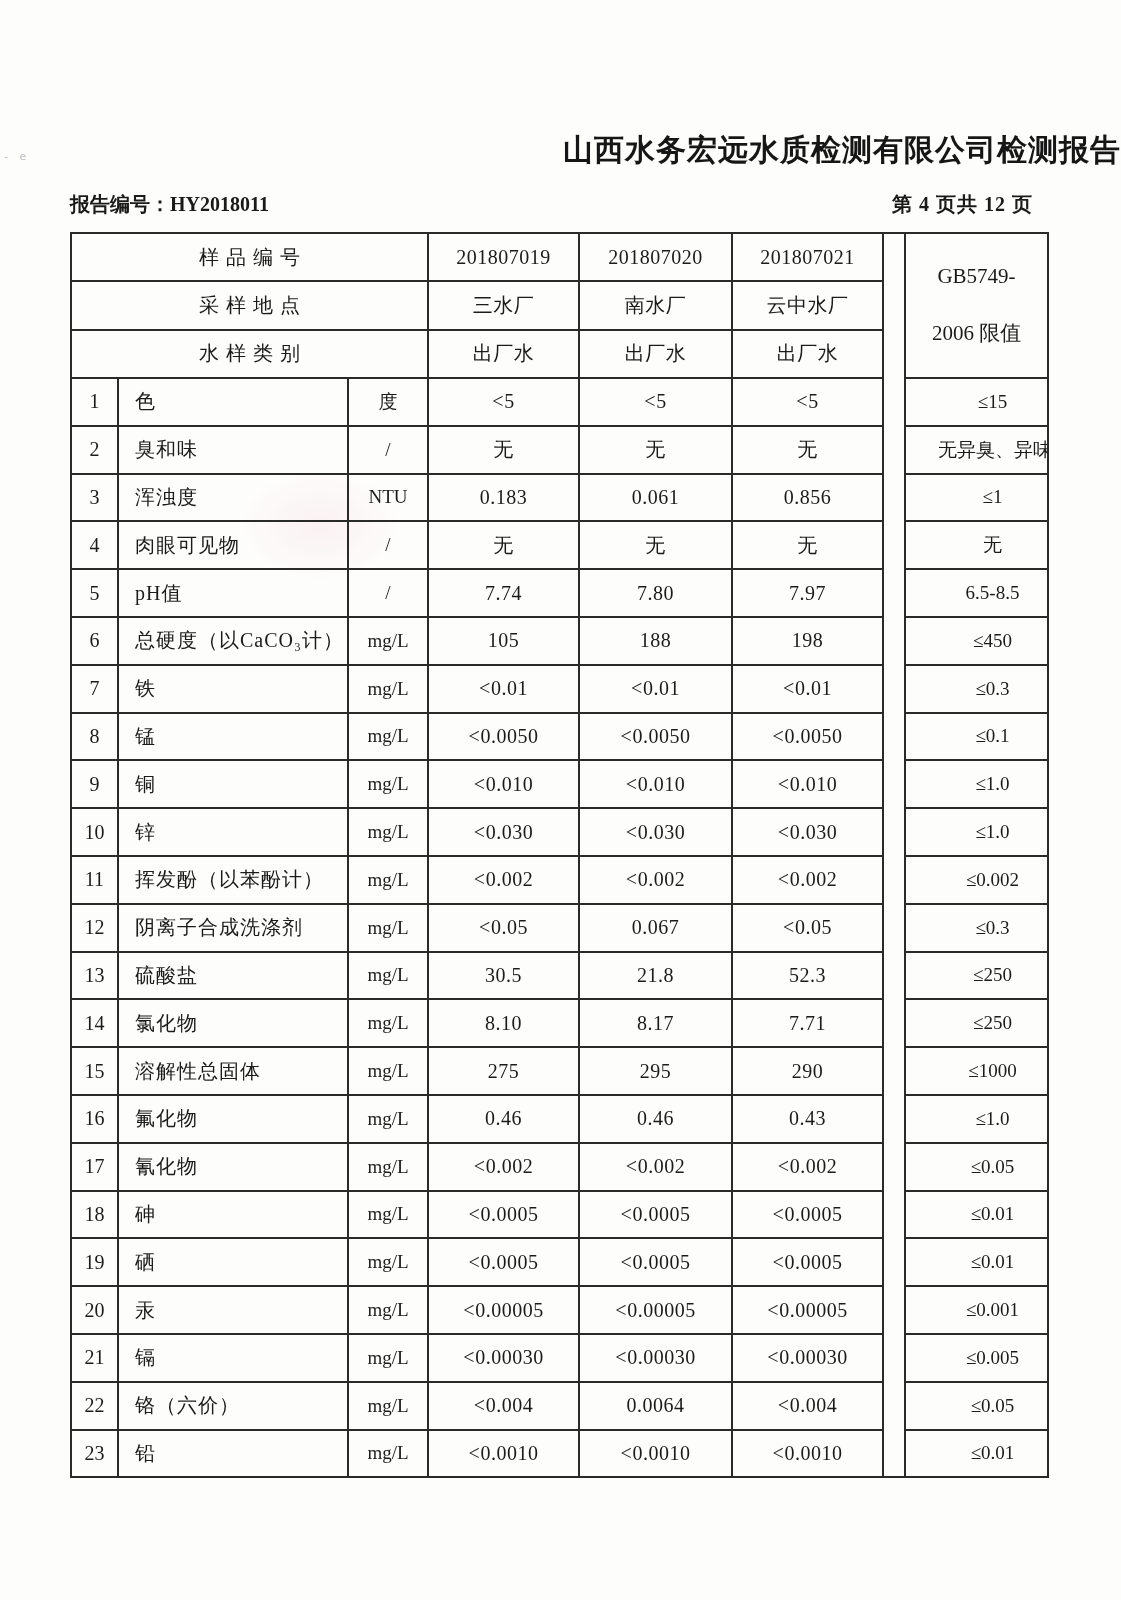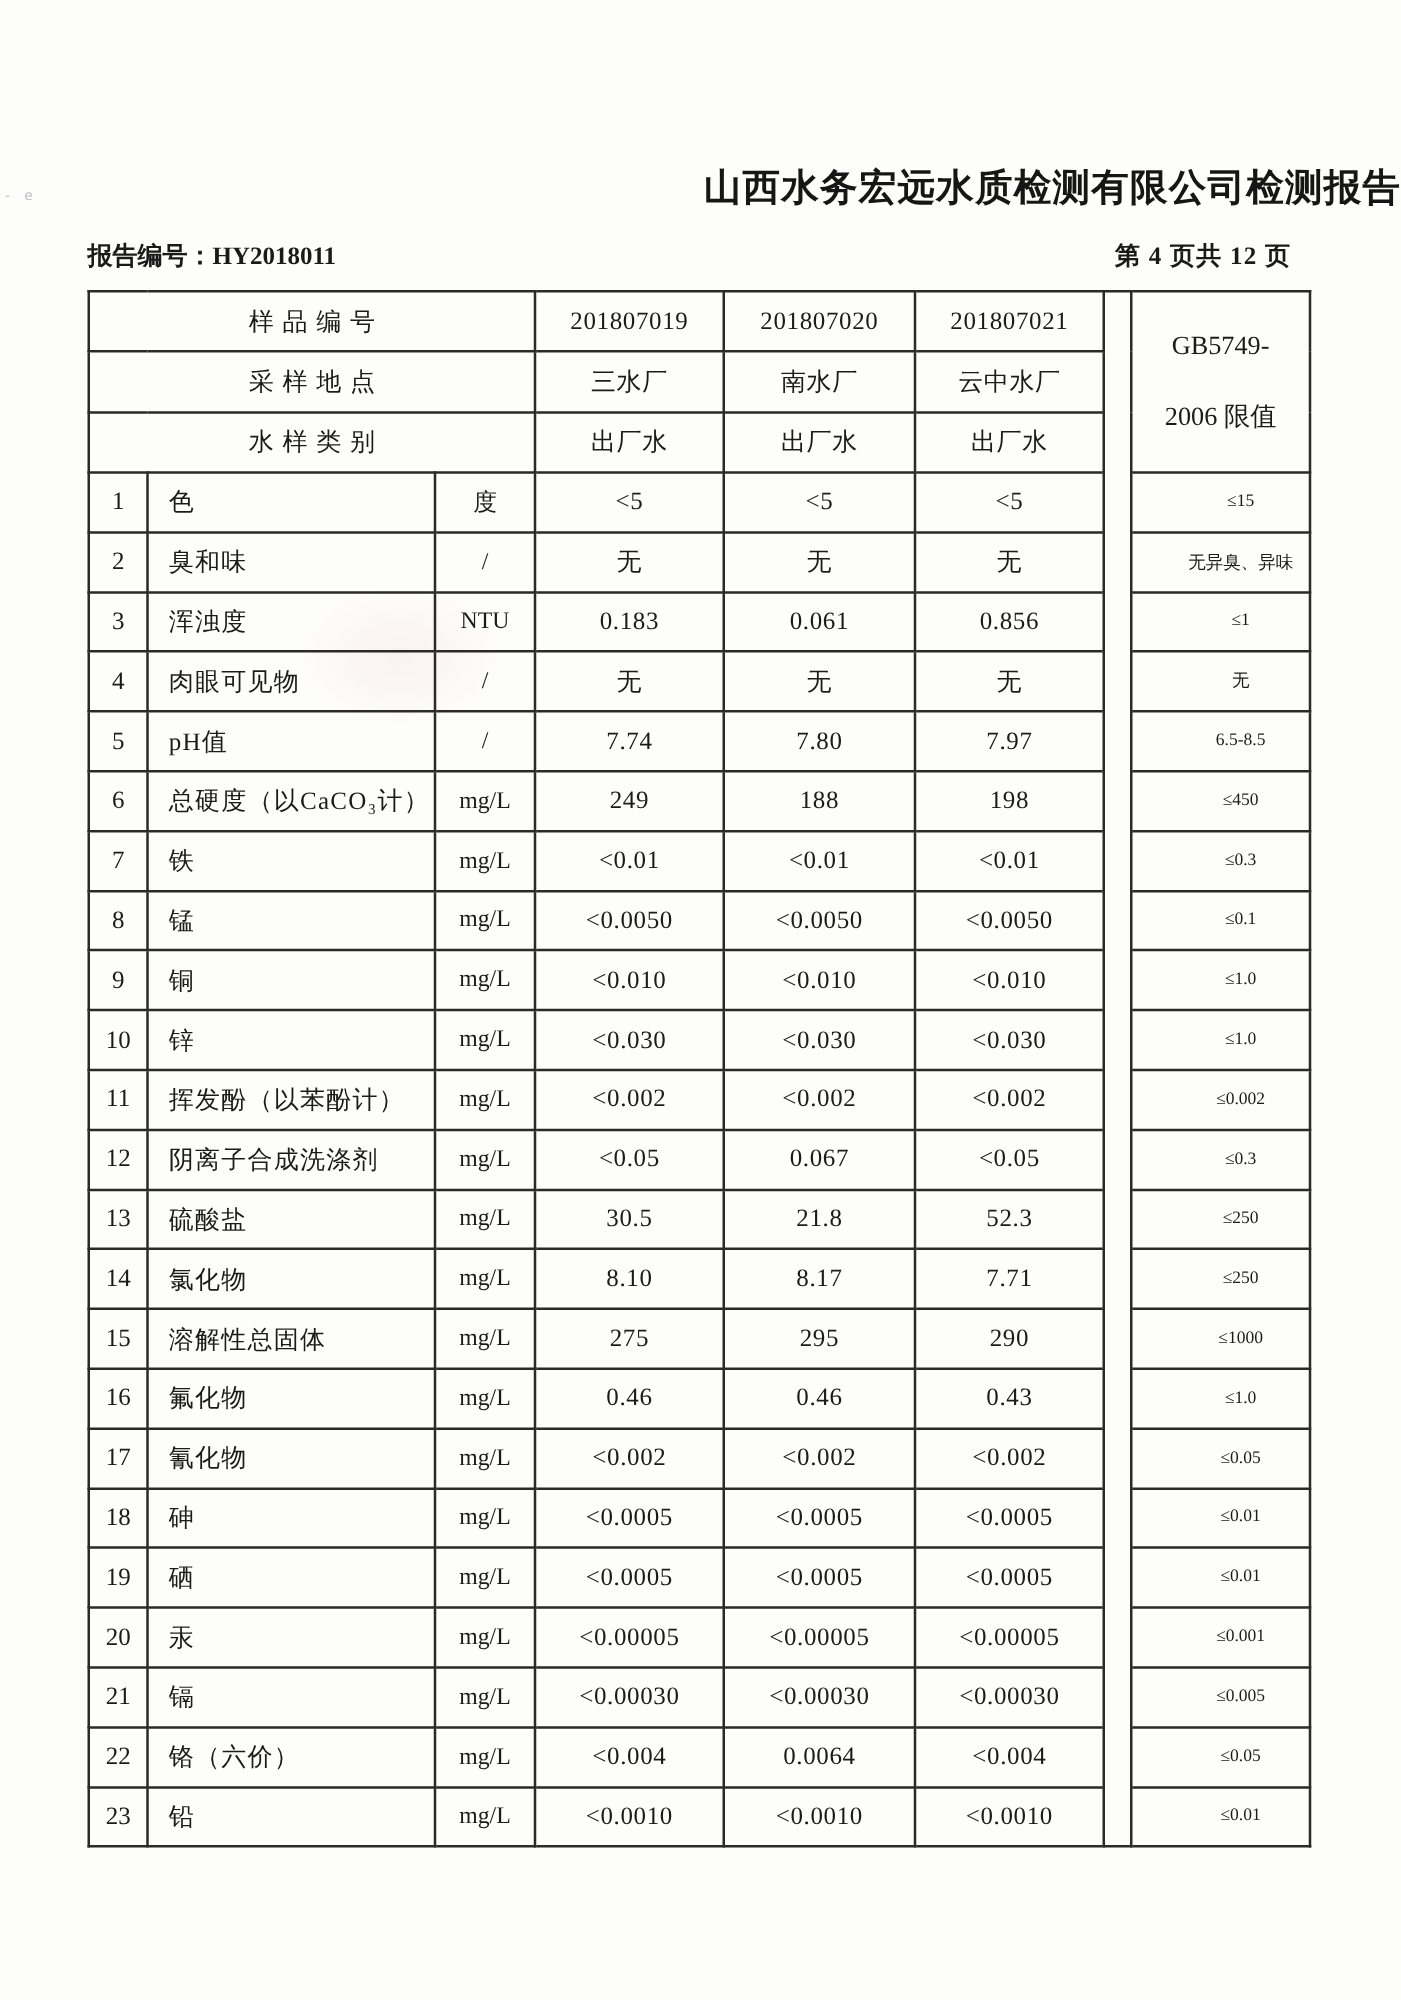--- a/index.html
+++ b/index.html
@@ -56,21 +56,21 @@
   .report-table tr { height: 47.8px; }
 
   td.hlabel { letter-spacing: 7px; text-indent: 7px; font-size: 20px; margin-top: 16px; }
   td.num-cell { font-size: 20px; }
   td.name-cell {
     text-align: left; padding-left: 16px;
     letter-spacing: 1px; font-size: 20px;
   }
   td.unit-cell { font-size: 19px; }
   td.val-cell { font-size: 20px; letter-spacing: 0.5px; }
-  td.limit-cell { font-size: 14px; padding-left: 32px; }
+  td.limit-cell { font-size: 19px; padding-left: 32px; }
   td.gap-cell { background: #fdfdfb; }
 
   td.limit-head { font-size: 21px; }
   td.limit-head .lh-wrap {
     display: flex; flex-direction: column; justify-content: space-evenly;
     height: 143px;
   }
 </style>
 </head>
 <body>
@@ -167,21 +167,21 @@
           <td class="unit-cell">/</td>
           <td class="val-cell">7.74</td>
           <td class="val-cell">7.80</td>
           <td class="val-cell">7.97</td>
           <td class="limit-cell">6.5-8.5</td>
         </tr>
         <tr>
           <td class="num-cell">6</td>
           <td class="name-cell">总硬度（以CaCO₃计）</td>
           <td class="unit-cell">mg/L</td>
-          <td class="val-cell">249</td>
+          <td class="val-cell">105</td>
           <td class="val-cell">188</td>
           <td class="val-cell">198</td>
           <td class="limit-cell">≤450</td>
         </tr>
         <tr>
           <td class="num-cell">7</td>
           <td class="name-cell">铁</td>
           <td class="unit-cell">mg/L</td>
           <td class="val-cell">&lt;0.01</td>
           <td class="val-cell">&lt;0.01</td>

